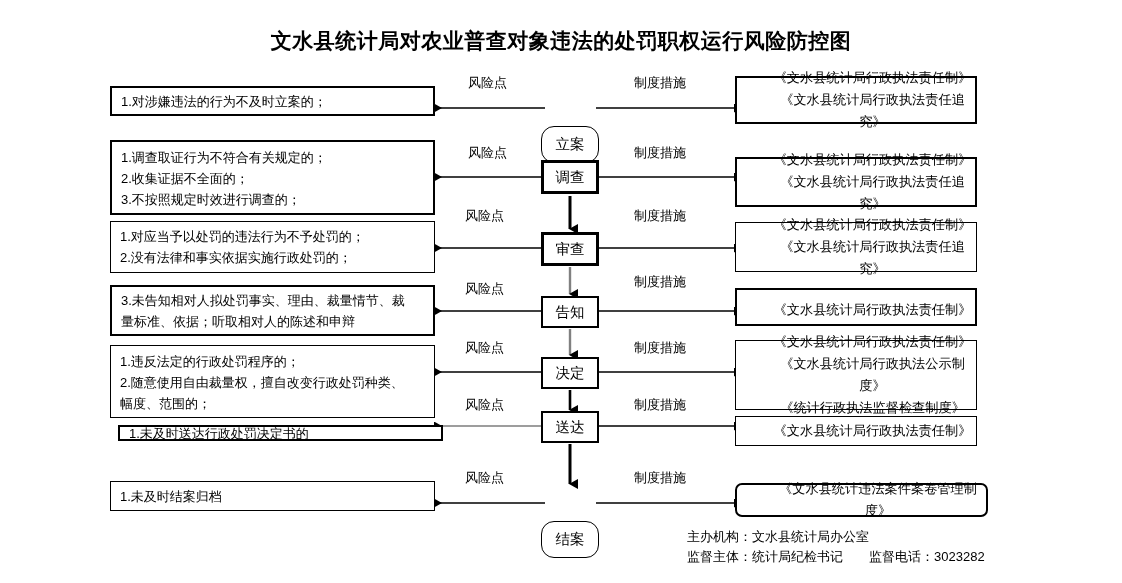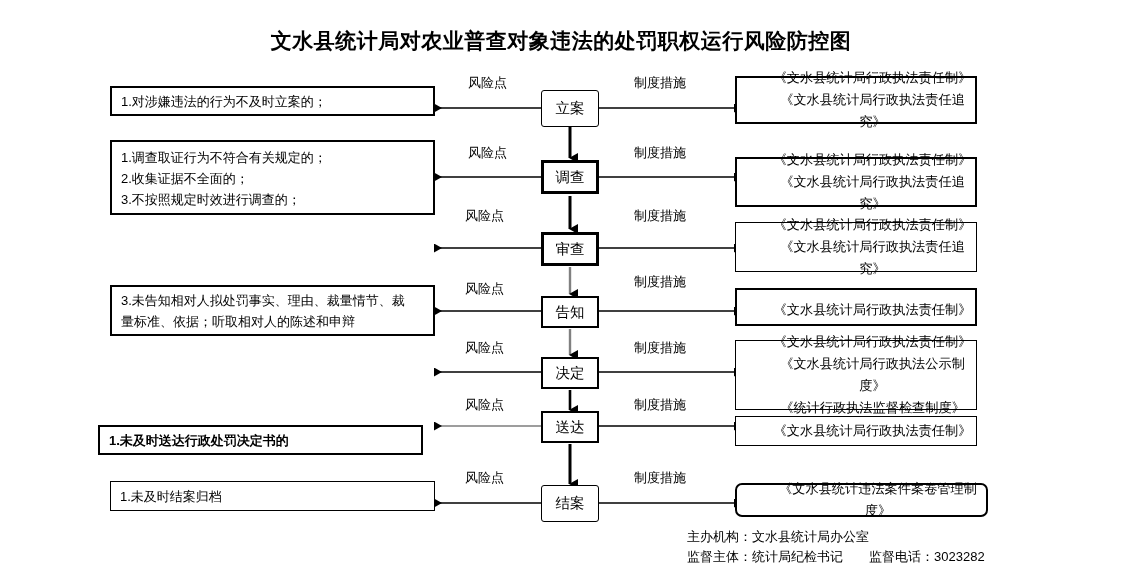--- a/index.html
+++ b/index.html
@@ -47,21 +47,21 @@
     background: #ffffff;
     border: 2px solid #000000;
     display: flex;
     align-items: center;
     justify-content: center;
     font-size: 14.5px;
     line-height: 1;
     z-index: 3;
   }
   .node-box.thick { border-width: 3px; }
-  .node-box.rounded { border-radius: 3px; border-width: 1.5px; }
+  .node-box.rounded { border-radius: 13px; border-width: 1.5px; margin-top: 36px; }
 
   .side-box {
     position: absolute;
     box-sizing: border-box;
     background: #ffffff;
     border: 1.6px solid #000000;
     z-index: 2;
   }
   .side-box.thick { border-width: 2.6px; }
 
@@ -182,28 +182,37 @@
   <div class="side-box left thick" style="left:110px; top:86px; width:325px; height:30px;">
     <div class="txt">1.对涉嫌违法的行为不及时立案的；</div>
   </div>
 
   <div class="side-box left thick" style="left:110px; top:140px; width:325px; height:75px;padding-left:24px;">
     <div class="txt">1.调查取证行为不符合有关规定的；
 2.收集证据不全面的；
 3.不按照规定时效进行调查的；</div>
   </div>
 
+  <div class="side-box left" style="left:110px; top:221px; width:325px; height:52px;">
+    <div class="txt">1.对应当予以处罚的违法行为不予处罚的；
+2.没有法律和事实依据实施行政处罚的；</div>
+  </div>
 
   <div class="side-box left thick" style="left:110px; top:285px; width:325px; height:51px;">
     <div class="txt">3.未告知相对人拟处罚事实、理由、裁量情节、裁
 量标准、依据；听取相对人的陈述和申辩</div>
   </div>
 
-
-  <div class="side-box left thick" style="left:98px; top:425px; width:325px; height:30px;font-weight:bold;">
+  <div class="side-box left" style="left:110px; top:345px; width:325px; height:73px;">
+    <div class="txt">1.违反法定的行政处罚程序的；
+2.随意使用自由裁量权，擅自改变行政处罚种类、
+幅度、范围的；</div>
+  </div>
+
+  <div class="side-box left thick" style="left:118px; top:425px; width:325px; height:16px;">
     <div class="txt">1.未及时送达行政处罚决定书的</div>
   </div>
 
   <div class="side-box left" style="left:110px; top:481px; width:325px; height:30px;">
     <div class="txt">1.未及时结案归档</div>
   </div>
 
   <div class="side-box right thick" style="left:735px; top:76px; width:242px; height:48px;">
     <div class="txt">《文水县统计局行政执法责任制》
 《文水县统计局行政执法责任追究》</div>

